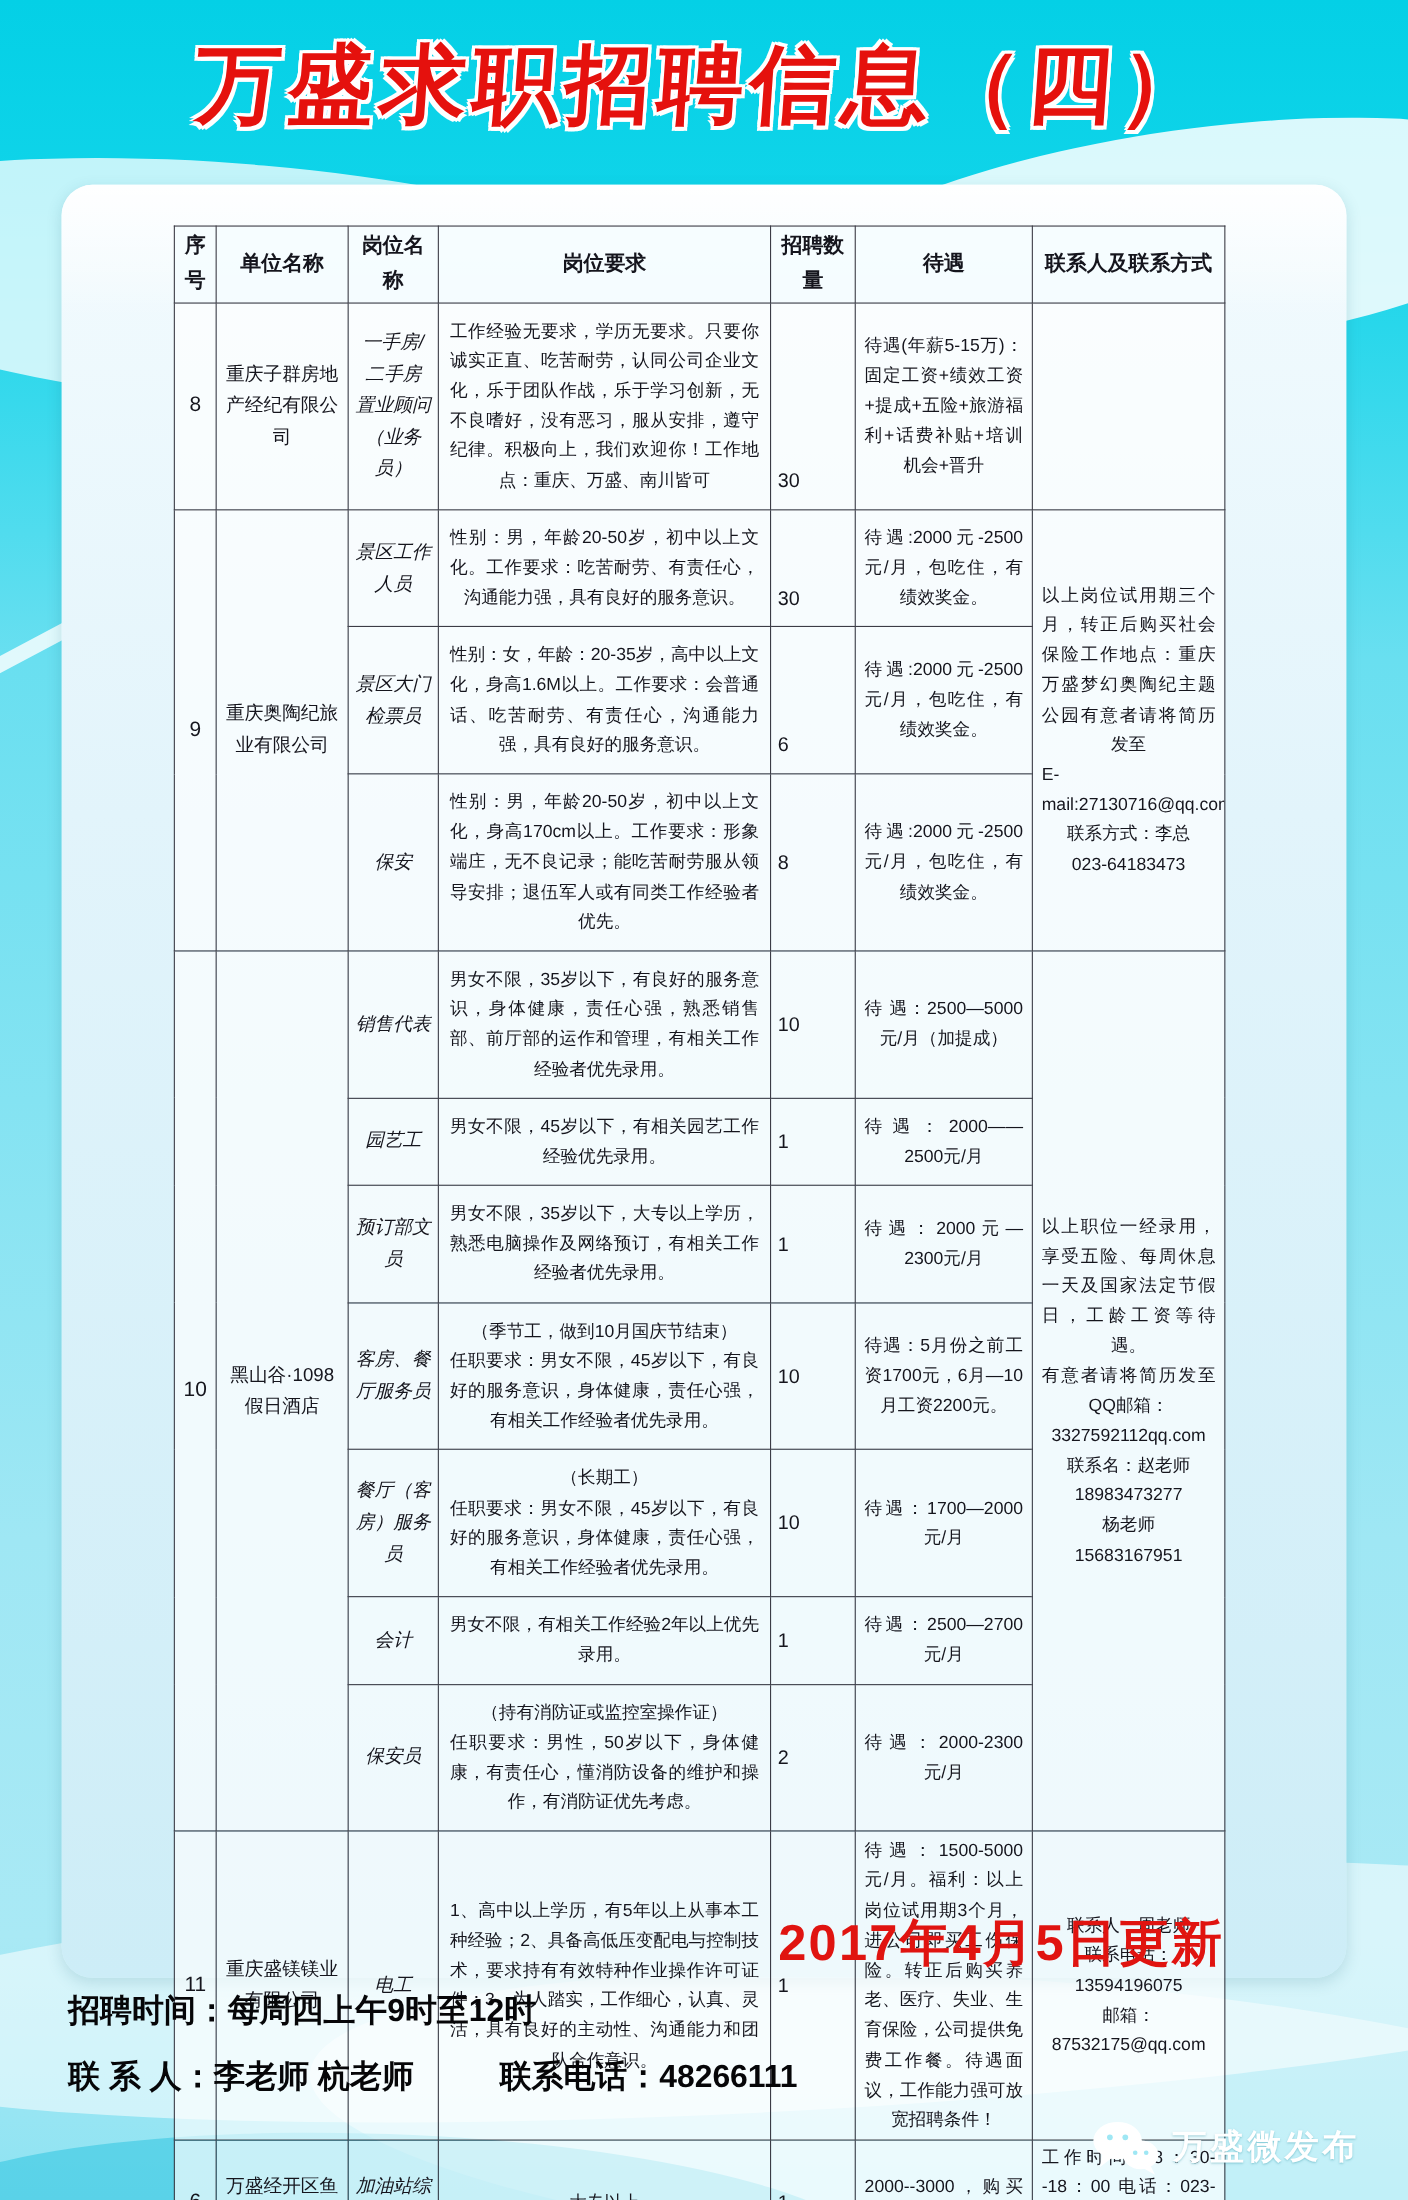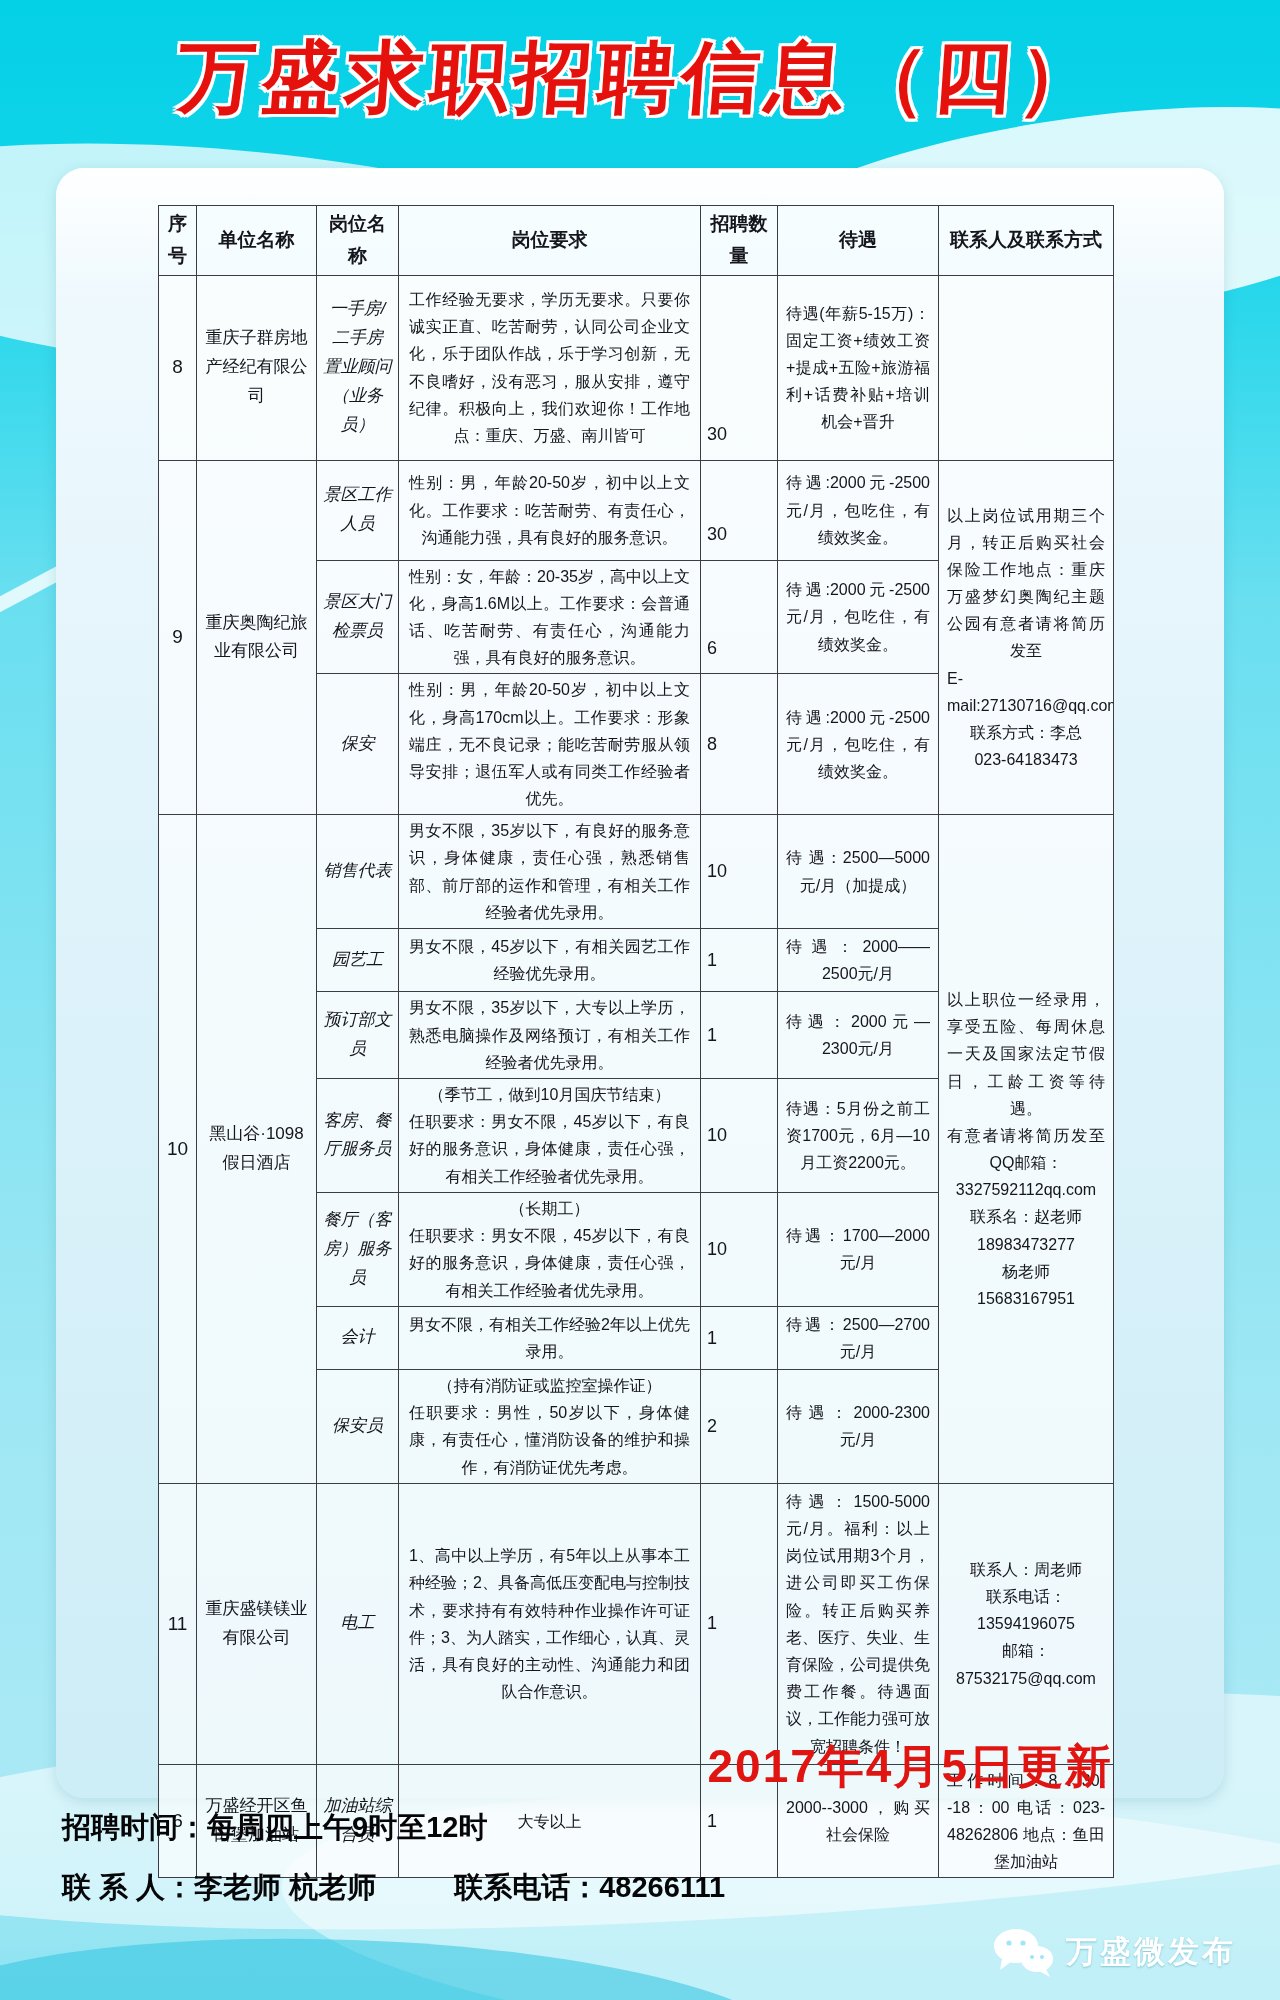--- a/index.html
+++ b/index.html
@@ -38,21 +38,21 @@
         font-size:16px;color:#15151d;}
   .jobs th,.jobs td{border:1px solid #3c3c46;padding:2px 6px;background:rgba(255,255,255,.66);
         line-height:1.7;vertical-align:middle;overflow:hidden;}
   .jobs thead th{font-size:19px;font-weight:600;text-align:center;height:40px;background:rgba(245,252,255,.8);}
   td.company{text-align:center;font-size:17px;}
   td.pos{text-align:center;font-size:17px;font-style:italic;}
   td.seq{text-align:center;font-size:19px;}
   td.qty{text-align:left;font-size:18px;}
   td.qty.vbottom{vertical-align:bottom;padding-bottom:10px;}
   td.req,td.pay,td.contact{white-space:pre-line;text-align:justify;text-align-last:center;}
-  td.req{padding:2px 10px;}
+  td.req{padding:12px 10px;}
   td.pay{padding:4px 8px;}
   td.contact{padding:2px 8px;}
 
   .update{position:absolute;top:1736px;left:0;width:1113px;text-align:right;
         font-size:46px;font-weight:900;color:#e01410;letter-spacing:2px;}
 
   .footer{position:absolute;left:62px;top:1808px;width:1160px;color:#060608;}
   .fline{font-weight:900;}
   .fline1{font-size:29px;margin-bottom:20px;}
   .fline2{font-size:29px;margin-bottom:18px;letter-spacing:0px;}

